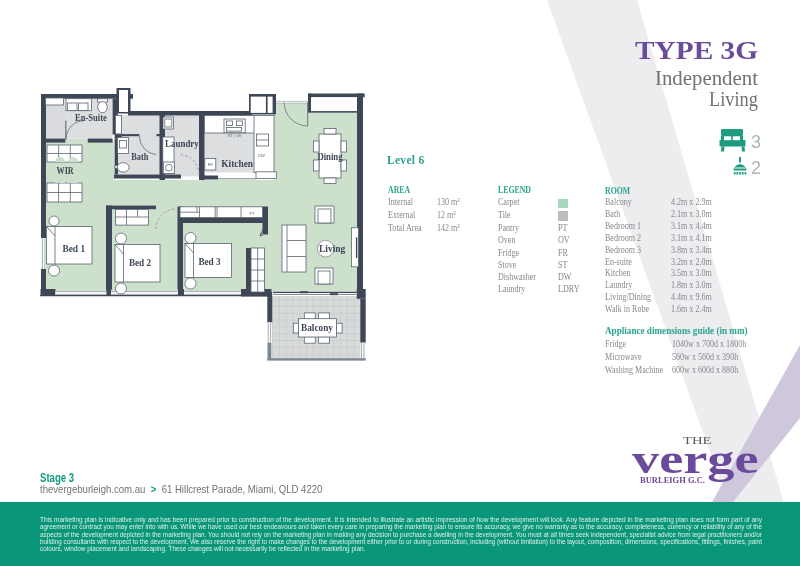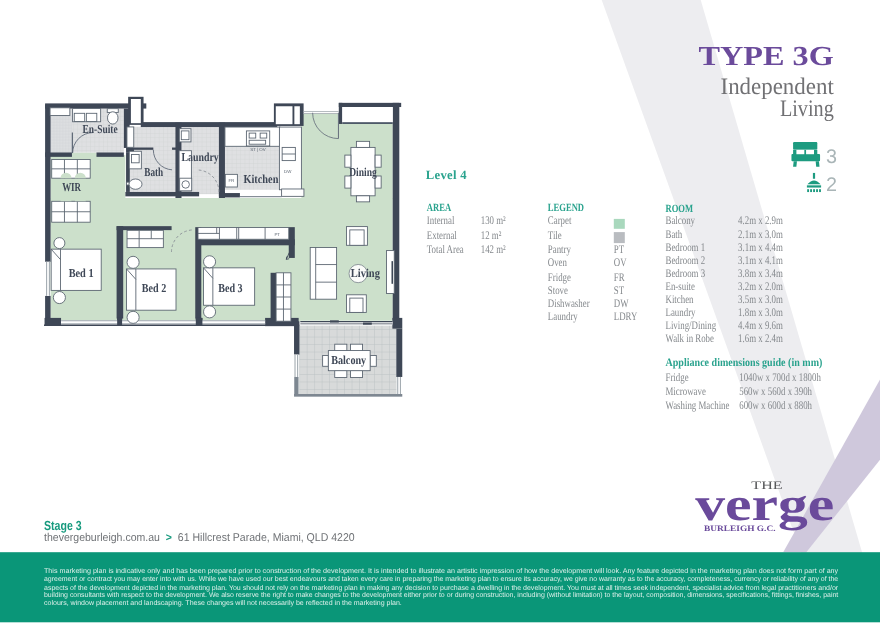--- a/index.html
+++ b/index.html
@@ -263,21 +263,21 @@
     <rect x="0.5" y="11.5" width="13" height="2"></rect>
     <rect x="0.8" y="15" width="1.7" height="2.6"></rect>
     <rect x="3.5" y="15" width="1.7" height="2.6"></rect>
     <rect x="6.2" y="15" width="1.7" height="2.6"></rect>
     <rect x="8.9" y="15" width="1.7" height="2.6"></rect>
     <rect x="11.6" y="15" width="1.7" height="2.6"></rect>
   </g>
 </svg>
 <div class="abs" style="left:751px;top:157.5px;font-size:18px;color:#a9b5b7;">2</div>
 
-<div class="abs ser" style="left:387px;top:154px;font-size:11.5px;font-weight:bold;color:#2aa38e;letter-spacing:0.3px;">Level 4</div>
+<div class="abs ser" style="left:387px;top:154px;font-size:11.5px;font-weight:bold;color:#2aa38e;letter-spacing:0.3px;">Level 6</div>
 
 <div class="abs hdr" style="left:388px;top:184px;">AREA</div>
 <div class="abs row" style="left:388px;top:196px;">Internal</div>
 <div class="abs row" style="left:437px;top:196px;">130 m²</div>
 <div class="abs row" style="left:388px;top:208.5px;">External</div>
 <div class="abs row" style="left:437px;top:208.5px;">12 m²</div>
 <div class="abs row" style="left:388px;top:221.5px;">Total Area</div>
 <div class="abs row" style="left:437px;top:221.5px;">142 m²</div>
 
 <div class="abs hdr" style="left:498px;top:184px;">LEGEND</div>

